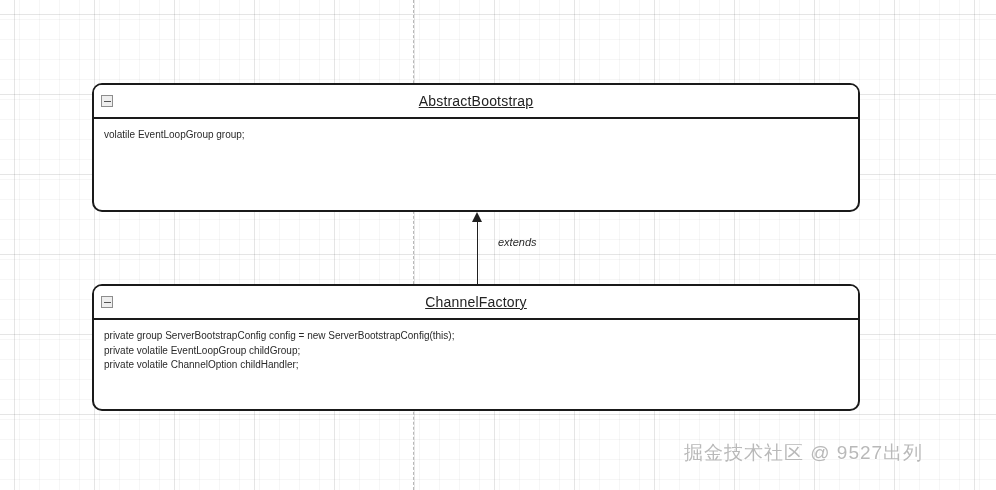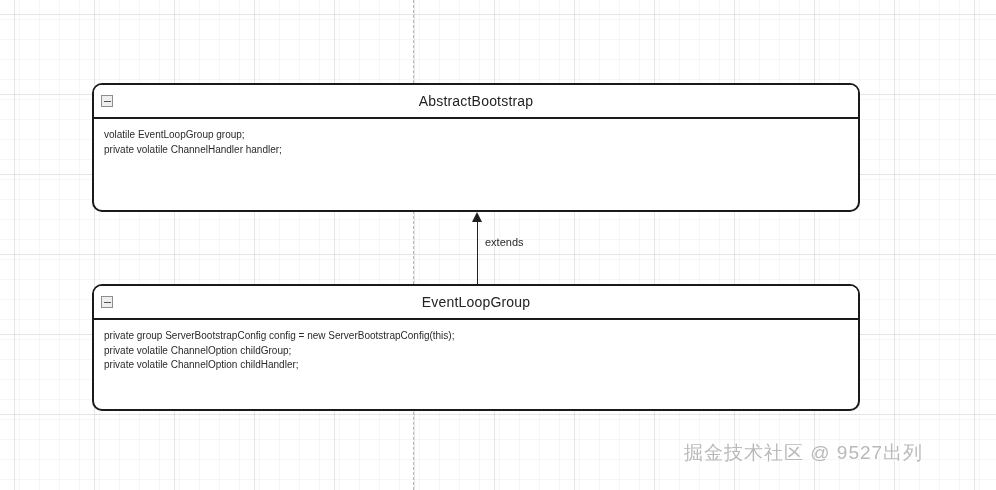--- a/index.html
+++ b/index.html
@@ -52,20 +52,21 @@
     display: flex;
     align-items: center;
     justify-content: center;
     background: #ffffff;
   }
   .uml-title {
     font-size: 14px;
     color: #232323;
     letter-spacing: 0.2px;
     white-space: nowrap;
+    text-decoration: underline;
   }
   .collapse-toggle {
     position: absolute;
     left: 7px;
     top: 50%;
     transform: translateY(-50%);
     width: 12px;
     height: 12px;
     box-sizing: border-box;
     border: 1px solid #8d8d8d;
@@ -143,39 +144,38 @@
 
   <div class="uml-class" style="left:92px; top:83px; width:768px; height:129px;">
     <div class="uml-header">
       <span class="collapse-toggle">
         <span class="minus"></span>
       </span>
       <span class="uml-title">AbstractBootstrap</span>
     </div>
     <div class="uml-body">
       <div class="uml-attr">volatile EventLoopGroup group;</div>
-      <div class="uml-attr">private volatile ChannelHandler handler;</div>
     </div>
   </div>
 
   <div class="connector" style="left:477px; top:212px; height:72px;">
     <div class="connector-arrow"></div>
     <div class="connector-line"></div>
-    <span class="connector-label" style="left:4px; top:24px;">extends</span>
+    <span class="connector-label" style="left:17px; top:24px;font-style:italic;">extends</span>
   </div>
 
   <div class="uml-class" style="left:92px; top:284px; width:768px; height:127px;">
     <div class="uml-header">
       <span class="collapse-toggle">
         <span class="minus"></span>
       </span>
-      <span class="uml-title">EventLoopGroup</span>
+      <span class="uml-title">ChannelFactory</span>
     </div>
     <div class="uml-body">
       <div class="uml-attr">private group ServerBootstrapConfig config = new ServerBootstrapConfig(this);</div>
-      <div class="uml-attr">private volatile ChannelOption childGroup;</div>
+      <div class="uml-attr">private volatile EventLoopGroup childGroup;</div>
       <div class="uml-attr">private volatile ChannelOption childHandler;</div>
     </div>
   </div>
 
   <div class="watermark" style="left:684px; top:440px;">掘金技术社区 @ 9527出列</div>
 
 </div>
 
 </body></html>

